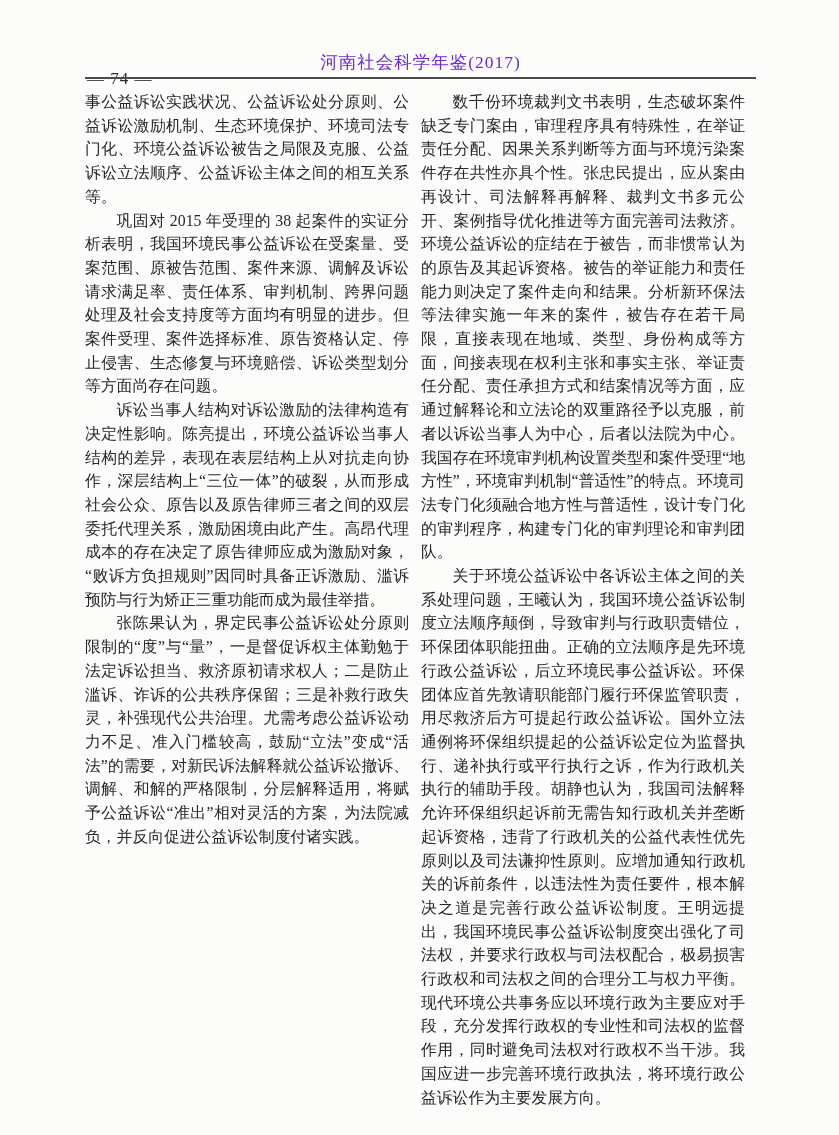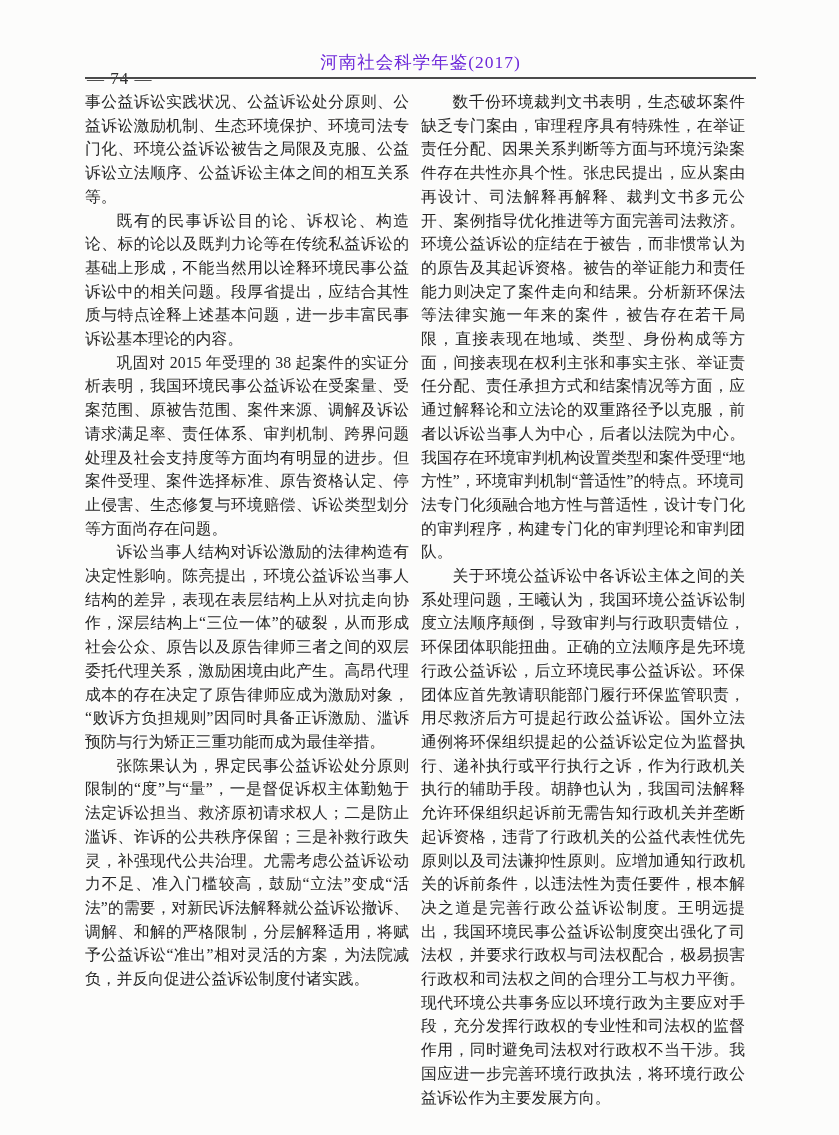--- a/index.html
+++ b/index.html
@@ -93,21 +93,20 @@
     <span class="page-number">— 74 —</span>
     <span class="journal-title">河南社会科学年鉴(2017)</span>
   </div>
 
   <div class="header-rule"></div>
 
   <div class="columns">
 
     <div class="column">
       <p class="no-indent">事公益诉讼实践状况、公益诉讼处分原则、公益诉讼激励机制、生态环境保护、环境司法专门化、环境公益诉讼被告之局限及克服、公益诉讼立法顺序、公益诉讼主体之间的相互关系等。</p>
-      <p>既有的民事诉讼目的论、诉权论、构造论、标的论以及既判力论等在传统私益诉讼的基础上形成，不能当然用以诠释环境民事公益诉讼中的相关问题。段厚省提出，应结合其性质与特点诠释上述基本问题，进一步丰富民事诉讼基本理论的内容。</p>
       <p>巩固对 2015 年受理的 38 起案件的实证分析表明，我国环境民事公益诉讼在受案量、受案范围、原被告范围、案件来源、调解及诉讼请求满足率、责任体系、审判机制、跨界问题处理及社会支持度等方面均有明显的进步。但案件受理、案件选择标准、原告资格认定、停止侵害、生态修复与环境赔偿、诉讼类型划分等方面尚存在问题。</p>
       <p>诉讼当事人结构对诉讼激励的法律构造有决定性影响。陈亮提出，环境公益诉讼当事人结构的差异，表现在表层结构上从对抗走向协作，深层结构上“三位一体”的破裂，从而形成社会公众、原告以及原告律师三者之间的双层委托代理关系，激励困境由此产生。高昂代理成本的存在决定了原告律师应成为激励对象，“败诉方负担规则”因同时具备正诉激励、滥诉预防与行为矫正三重功能而成为最佳举措。</p>
       <p>张陈果认为，界定民事公益诉讼处分原则限制的“度”与“量”，一是督促诉权主体勤勉于法定诉讼担当、救济原初请求权人；二是防止滥诉、诈诉的公共秩序保留；三是补救行政失灵，补强现代公共治理。尤需考虑公益诉讼动力不足、准入门槛较高，鼓励“立法”变成“活法”的需要，对新民诉法解释就公益诉讼撤诉、调解、和解的严格限制，分层解释适用，将赋予公益诉讼“准出”相对灵活的方案，为法院减负，并反向促进公益诉讼制度付诸实践。</p>
     </div>
 
     <div class="column">
       <p>数千份环境裁判文书表明，生态破坏案件缺乏专门案由，审理程序具有特殊性，在举证责任分配、因果关系判断等方面与环境污染案件存在共性亦具个性。张忠民提出，应从案由再设计、司法解释再解释、裁判文书多元公开、案例指导优化推进等方面完善司法救济。环境公益诉讼的症结在于被告，而非惯常认为的原告及其起诉资格。被告的举证能力和责任能力则决定了案件走向和结果。分析新环保法等法律实施一年来的案件，被告存在若干局限，直接表现在地域、类型、身份构成等方面，间接表现在权利主张和事实主张、举证责任分配、责任承担方式和结案情况等方面，应通过解释论和立法论的双重路径予以克服，前者以诉讼当事人为中心，后者以法院为中心。我国存在环境审判机构设置类型和案件受理“地方性”，环境审判机制“普适性”的特点。环境司法专门化须融合地方性与普适性，设计专门化的审判程序，构建专门化的审判理论和审判团队。</p>
       <p>关于环境公益诉讼中各诉讼主体之间的关系处理问题，王曦认为，我国环境公益诉讼制度立法顺序颠倒，导致审判与行政职责错位，环保团体职能扭曲。正确的立法顺序是先环境行政公益诉讼，后立环境民事公益诉讼。环保团体应首先敦请职能部门履行环保监管职责，用尽救济后方可提起行政公益诉讼。国外立法通例将环保组织提起的公益诉讼定位为监督执行、递补执行或平行执行之诉，作为行政机关执行的辅助手段。胡静也认为，我国司法解释允许环保组织起诉前无需告知行政机关并垄断起诉资格，违背了行政机关的公益代表性优先原则以及司法谦抑性原则。应增加通知行政机关的诉前条件，以违法性为责任要件，根本解决之道是完善行政公益诉讼制度。王明远提出，我国环境民事公益诉讼制度突出强化了司法权，并要求行政权与司法权配合，极易损害行政权和司法权之间的合理分工与权力平衡。现代环境公共事务应以环境行政为主要应对手段，充分发挥行政权的专业性和司法权的监督作用，同时避免司法权对行政权不当干涉。我国应进一步完善环境行政执法，将环境行政公益诉讼作为主要发展方向。</p>
     </div>
 

